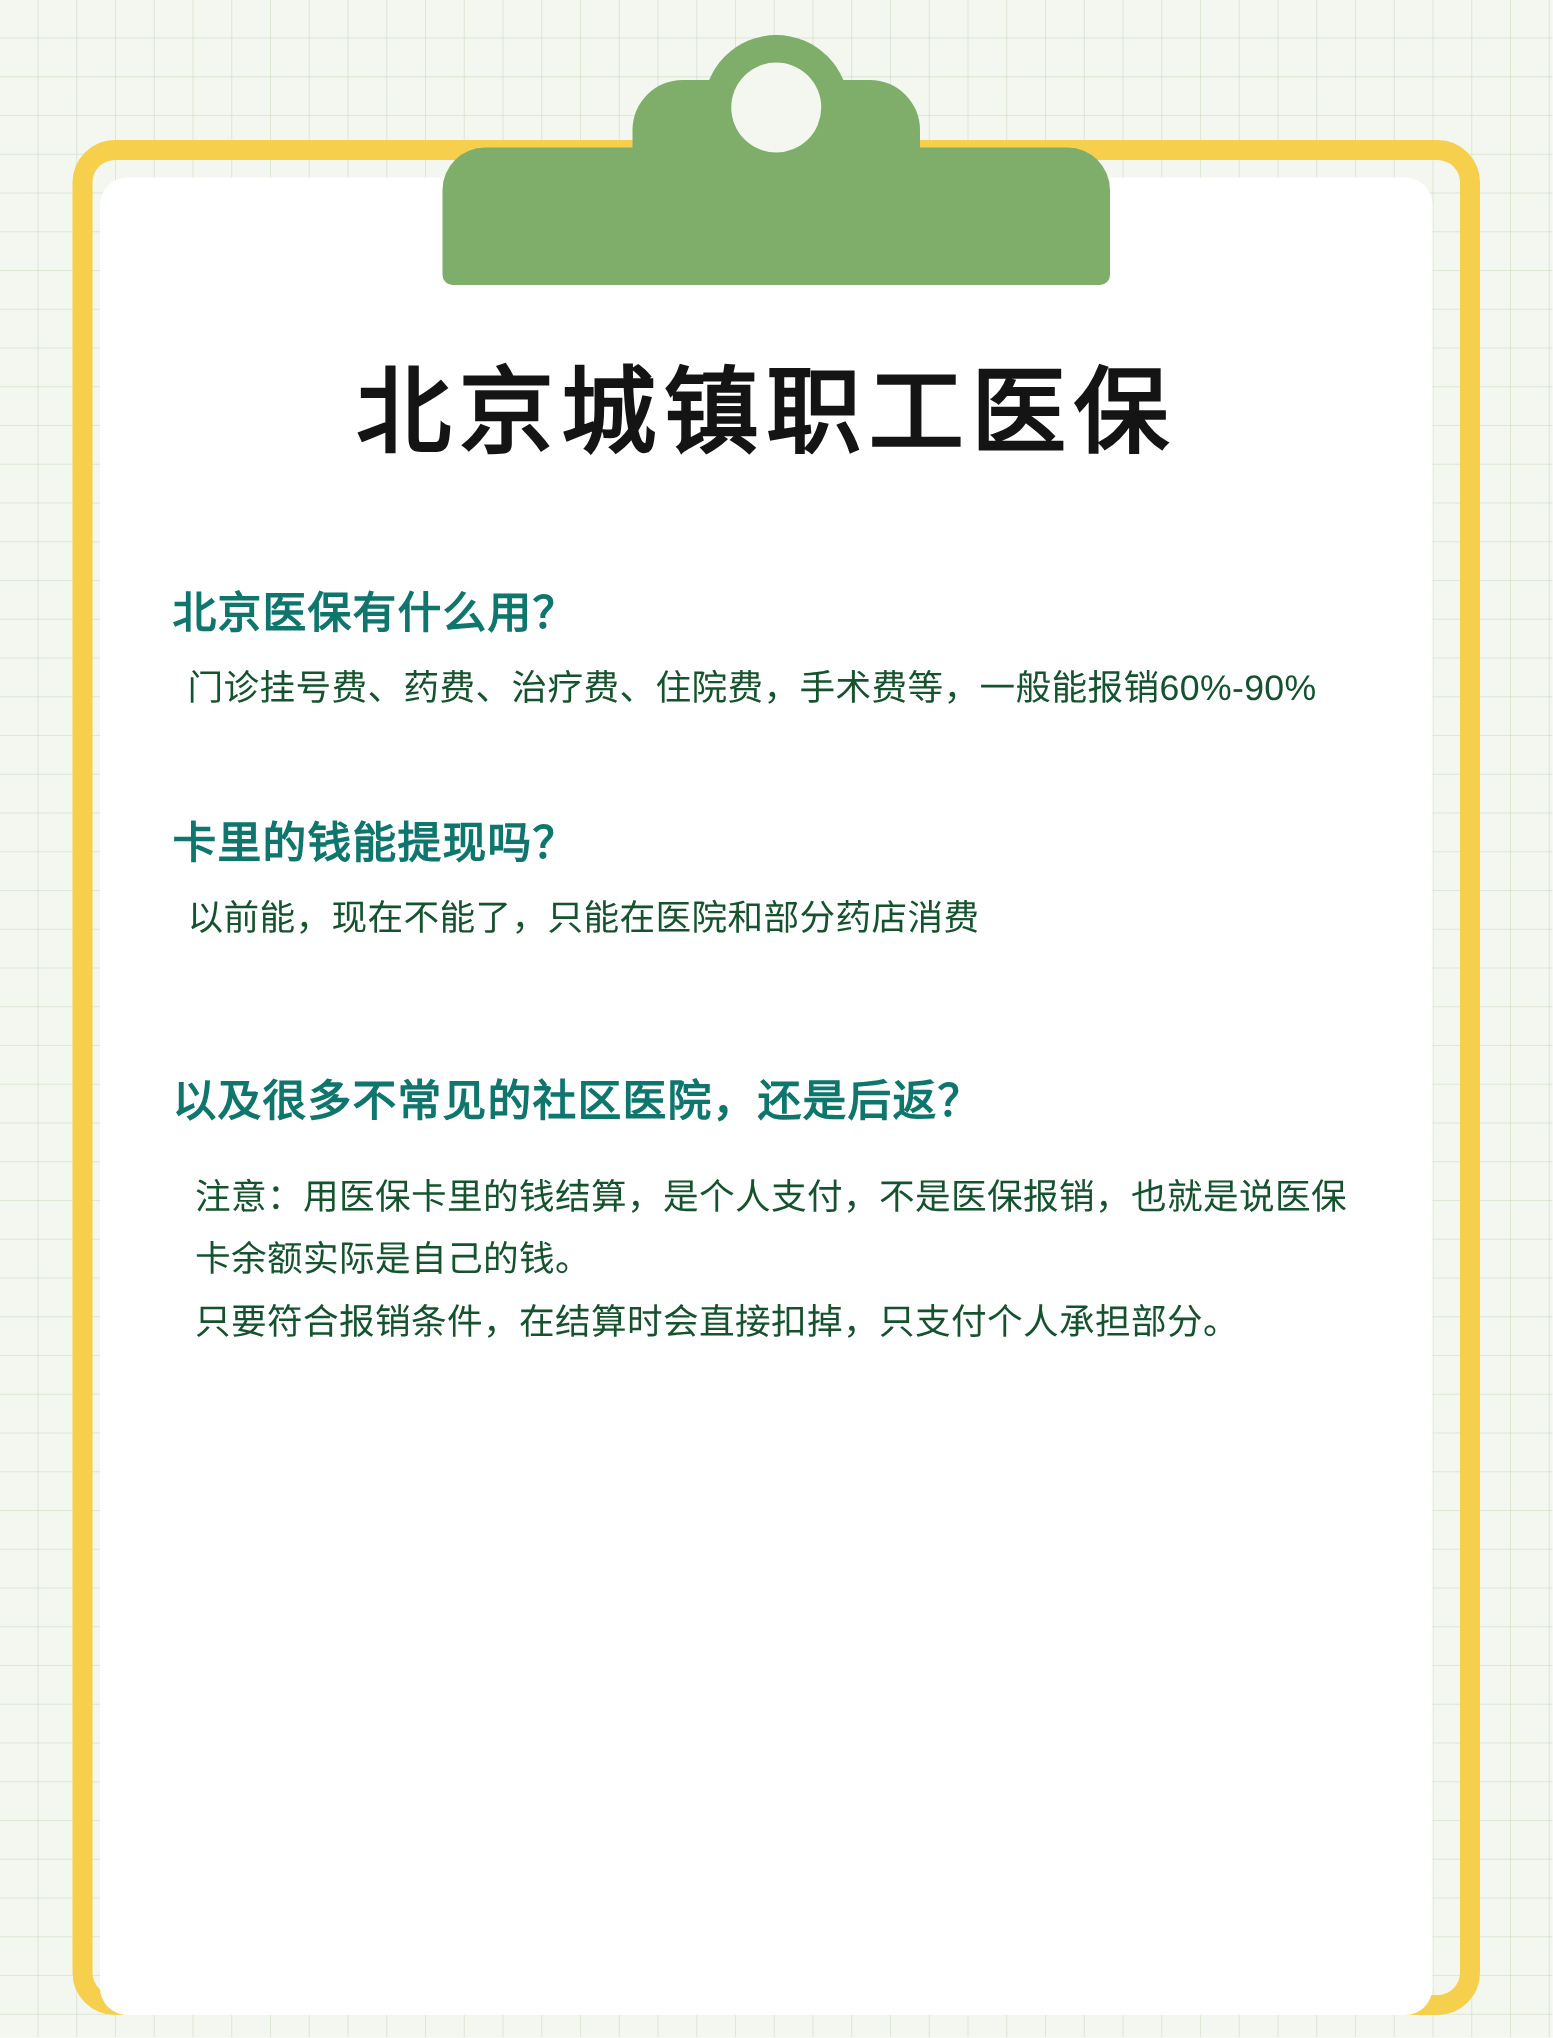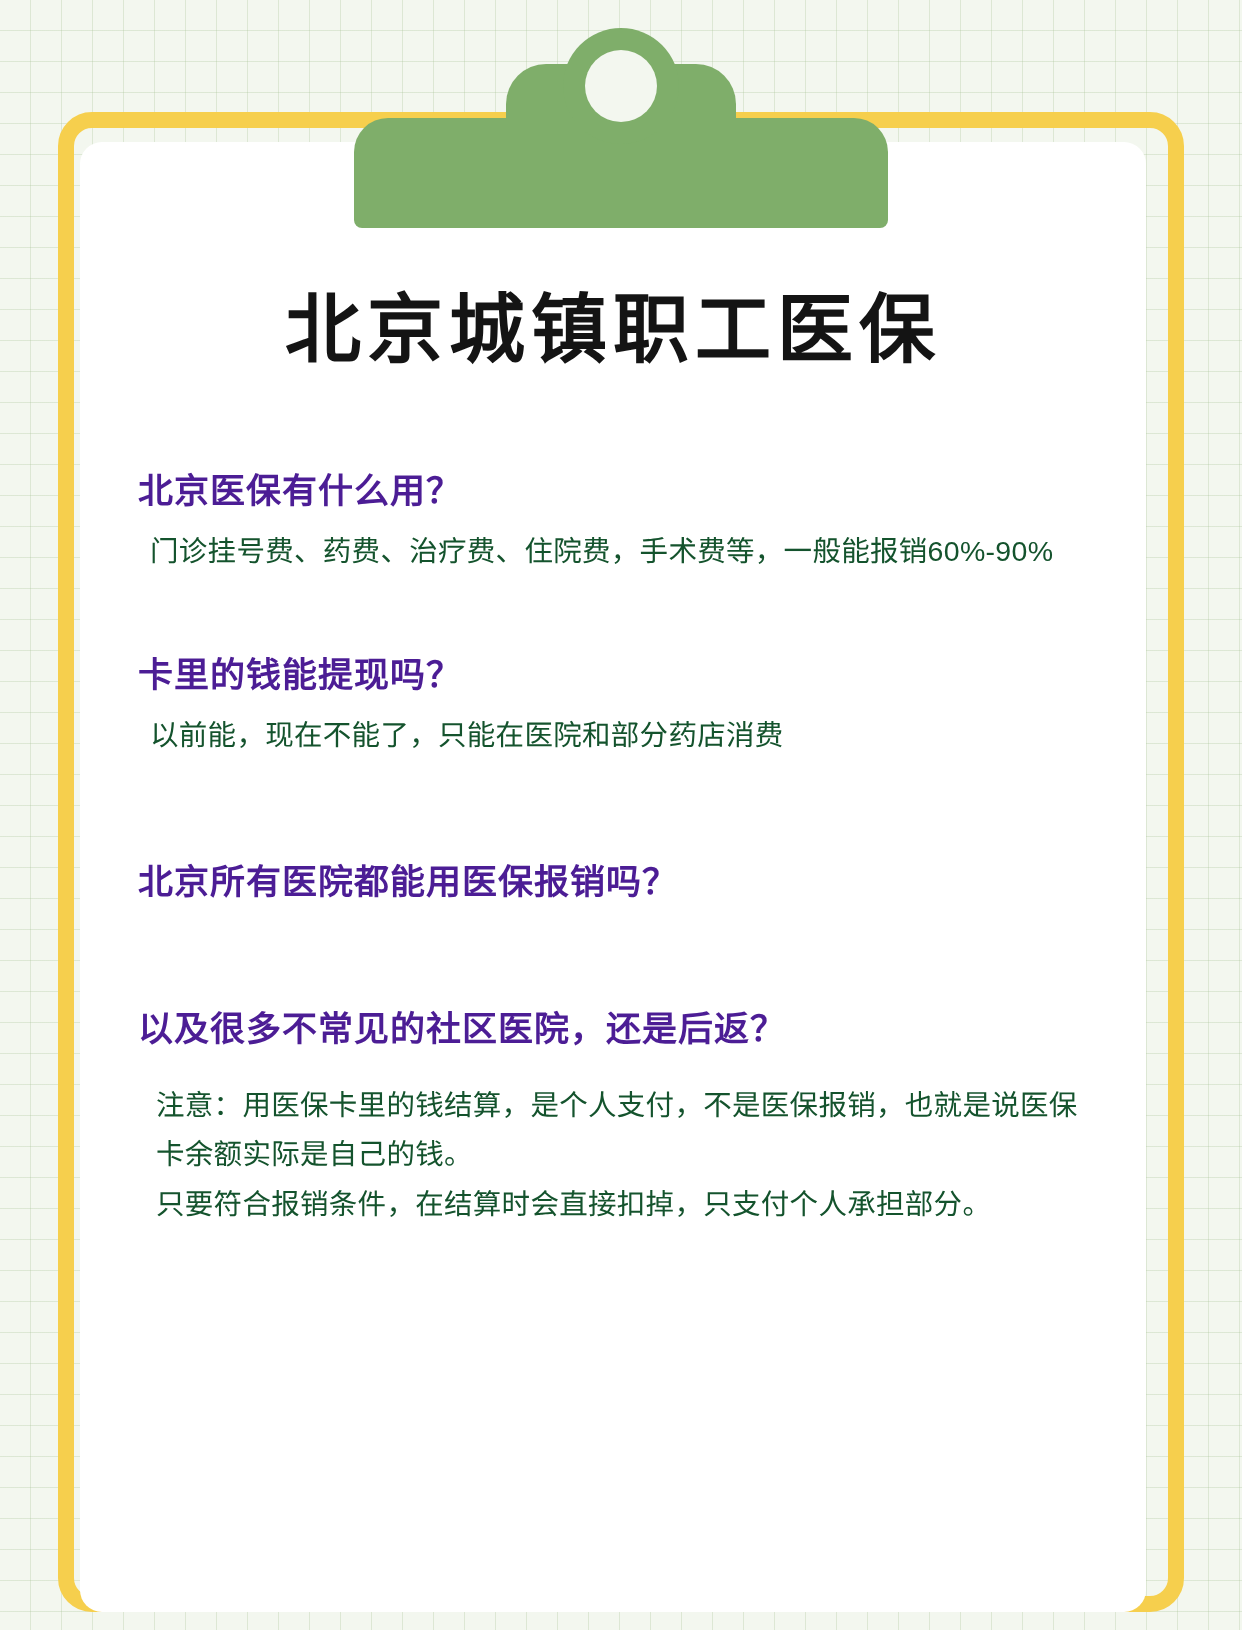--- a/index.html
+++ b/index.html
@@ -128,21 +128,21 @@
   .qa {
     margin-bottom: 0;
   }
   .qa + .qa {
     margin-top: 52px;
   }
   .q {
     margin: 0 0 10px 0;
     font-size: 35px;
     font-weight: 700;
-    color: #4c1d95;
+    color: #0f766e;
     letter-spacing: 1px;
     line-height: 1.45;
   }
   .a {
     margin: 0;
     font-size: 28.5px;
     line-height: 1.75;
     color: #14532d;
     letter-spacing: 0.3px;
     padding-left: 12px;
@@ -172,21 +172,20 @@
           <p class="q">北京医保有什么用？</p>
           <p class="a">门诊挂号费、药费、治疗费、住院费，手术费等，一般能报销60%-90%</p>
         </div>
 
         <div class="qa gap-lg">
           <p class="q">卡里的钱能提现吗？</p>
           <p class="a">以前能，现在不能了，只能在医院和部分药店消费</p>
         </div>
 
         <div class="qa gap-xl">
-          <p class="q spaced">北京所有医院都能用医保报销吗？</p>
         </div>
 
         <div class="qa gap-xl">
           <p class="q spaced">以及很多不常见的社区医院，还是后返？</p>
           <p class="a indent-block">注意：用医保卡里的钱结算，是个人支付，不是医保报销，也就是说医保卡余额实际是自己的钱。</p>
           <p class="a indent-block">只要符合报销条件，在结算时会直接扣掉，只支付个人承担部分。</p>
         </div>
 
       </div>
     </div>

